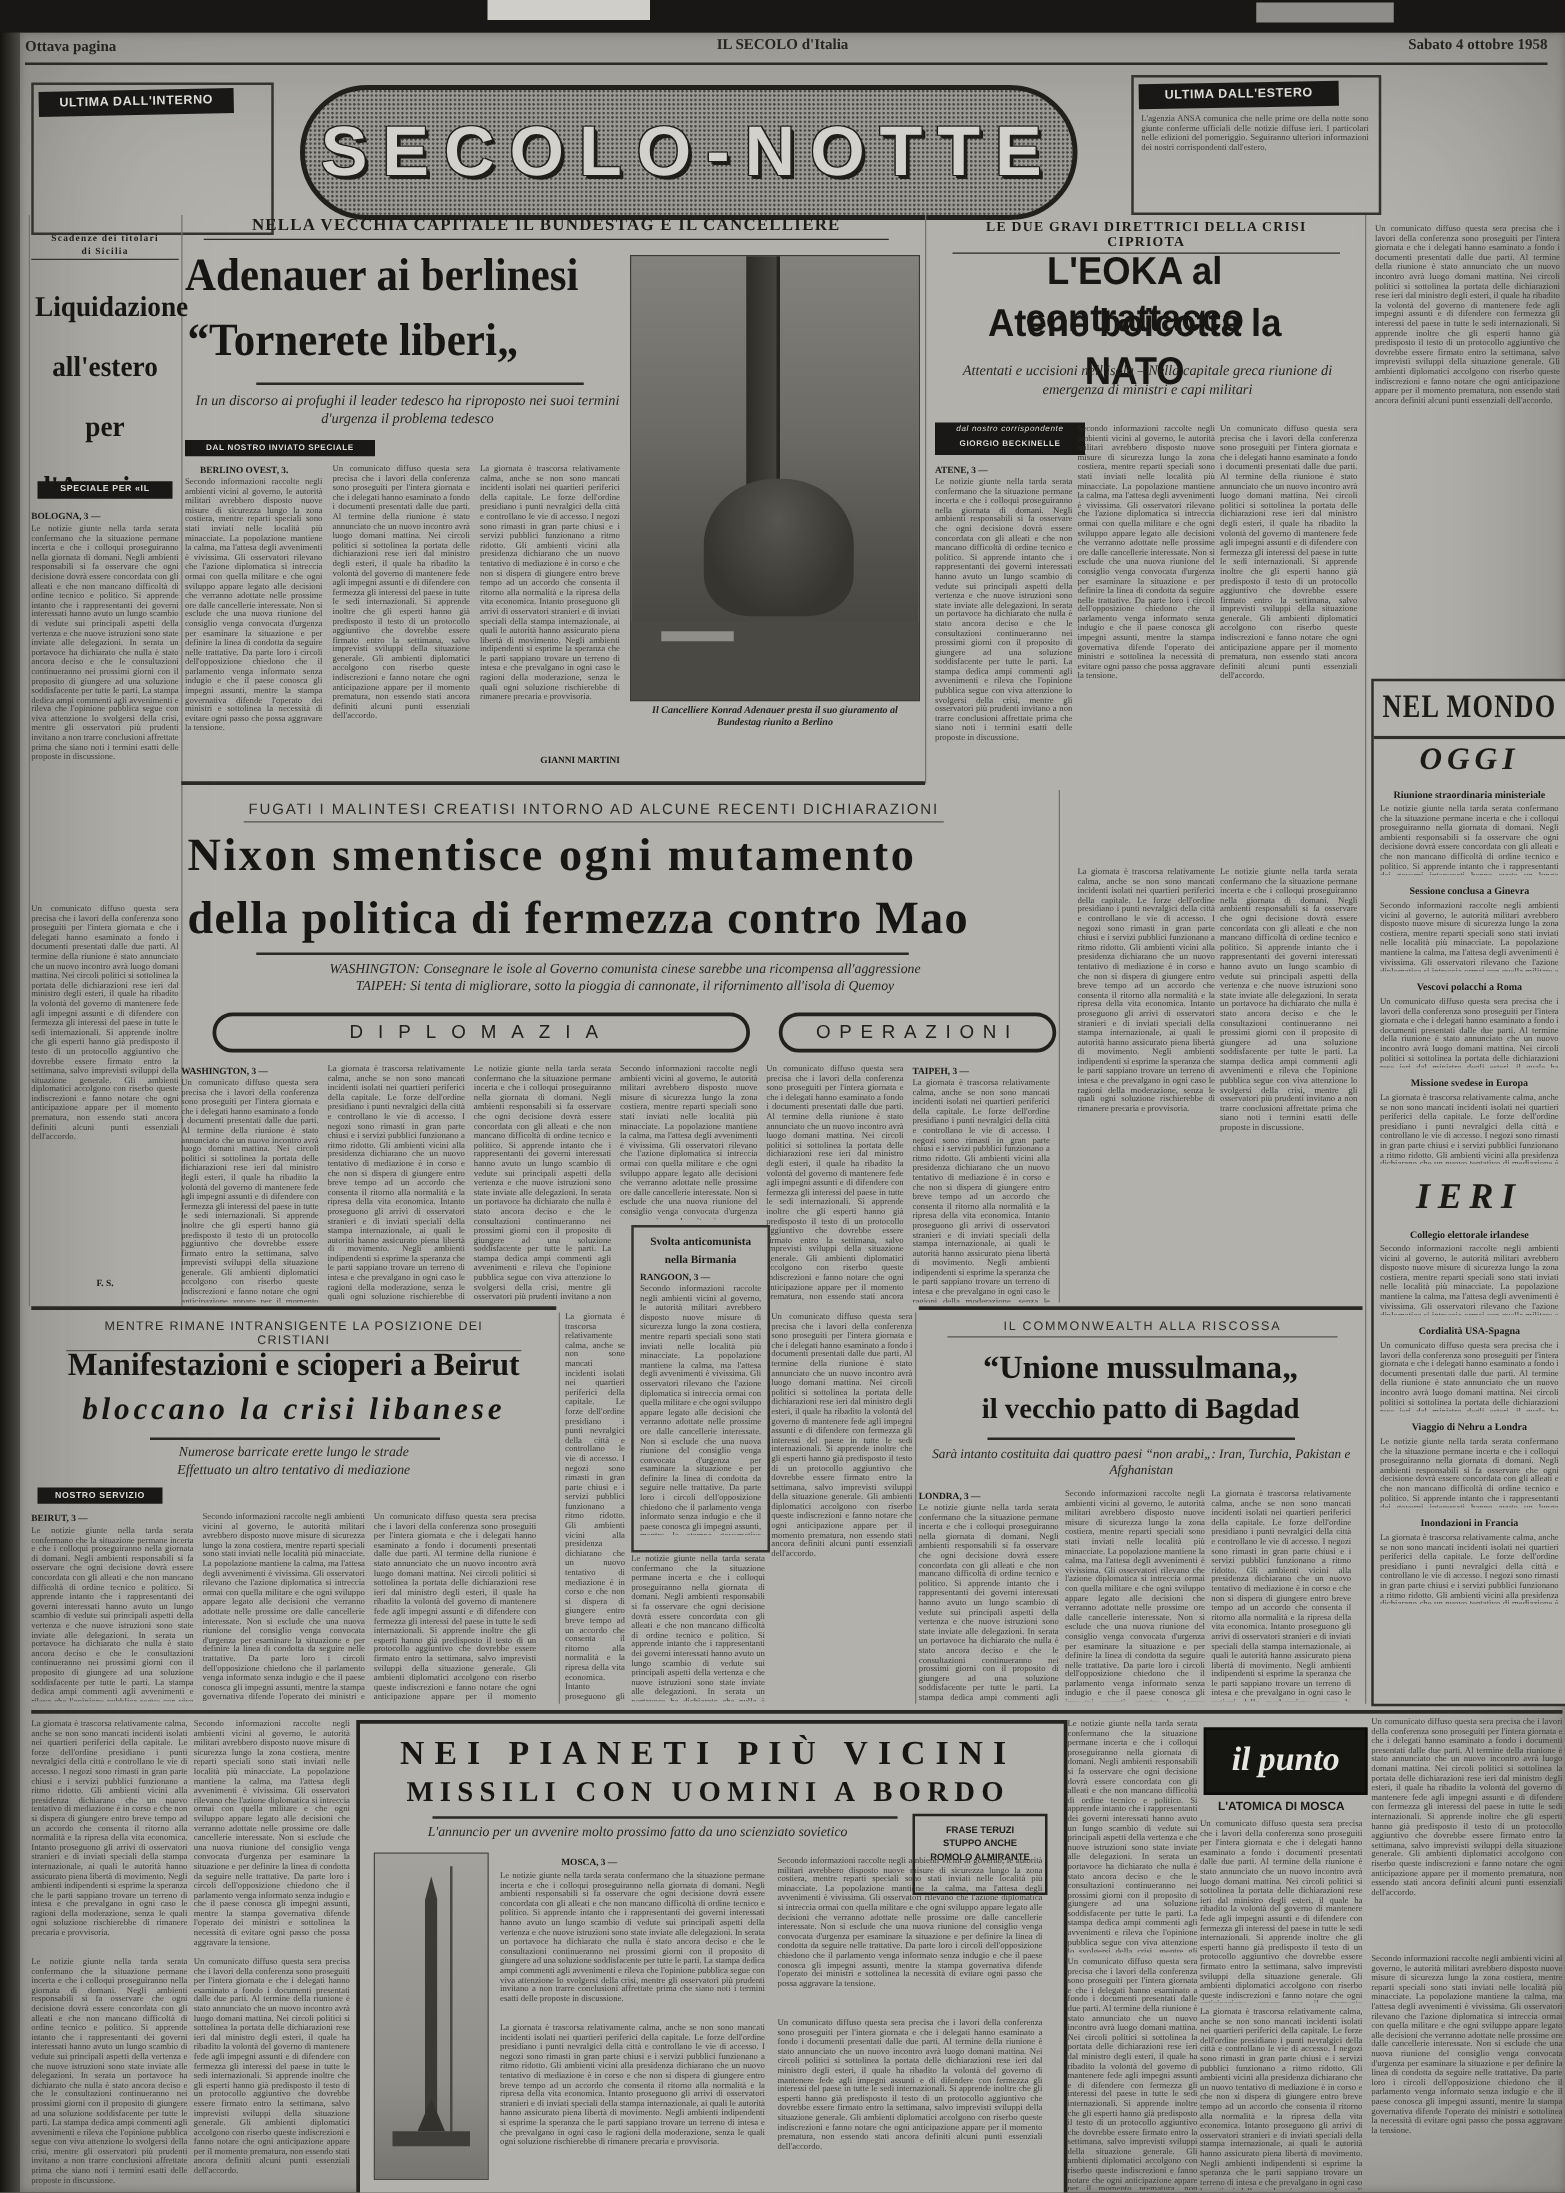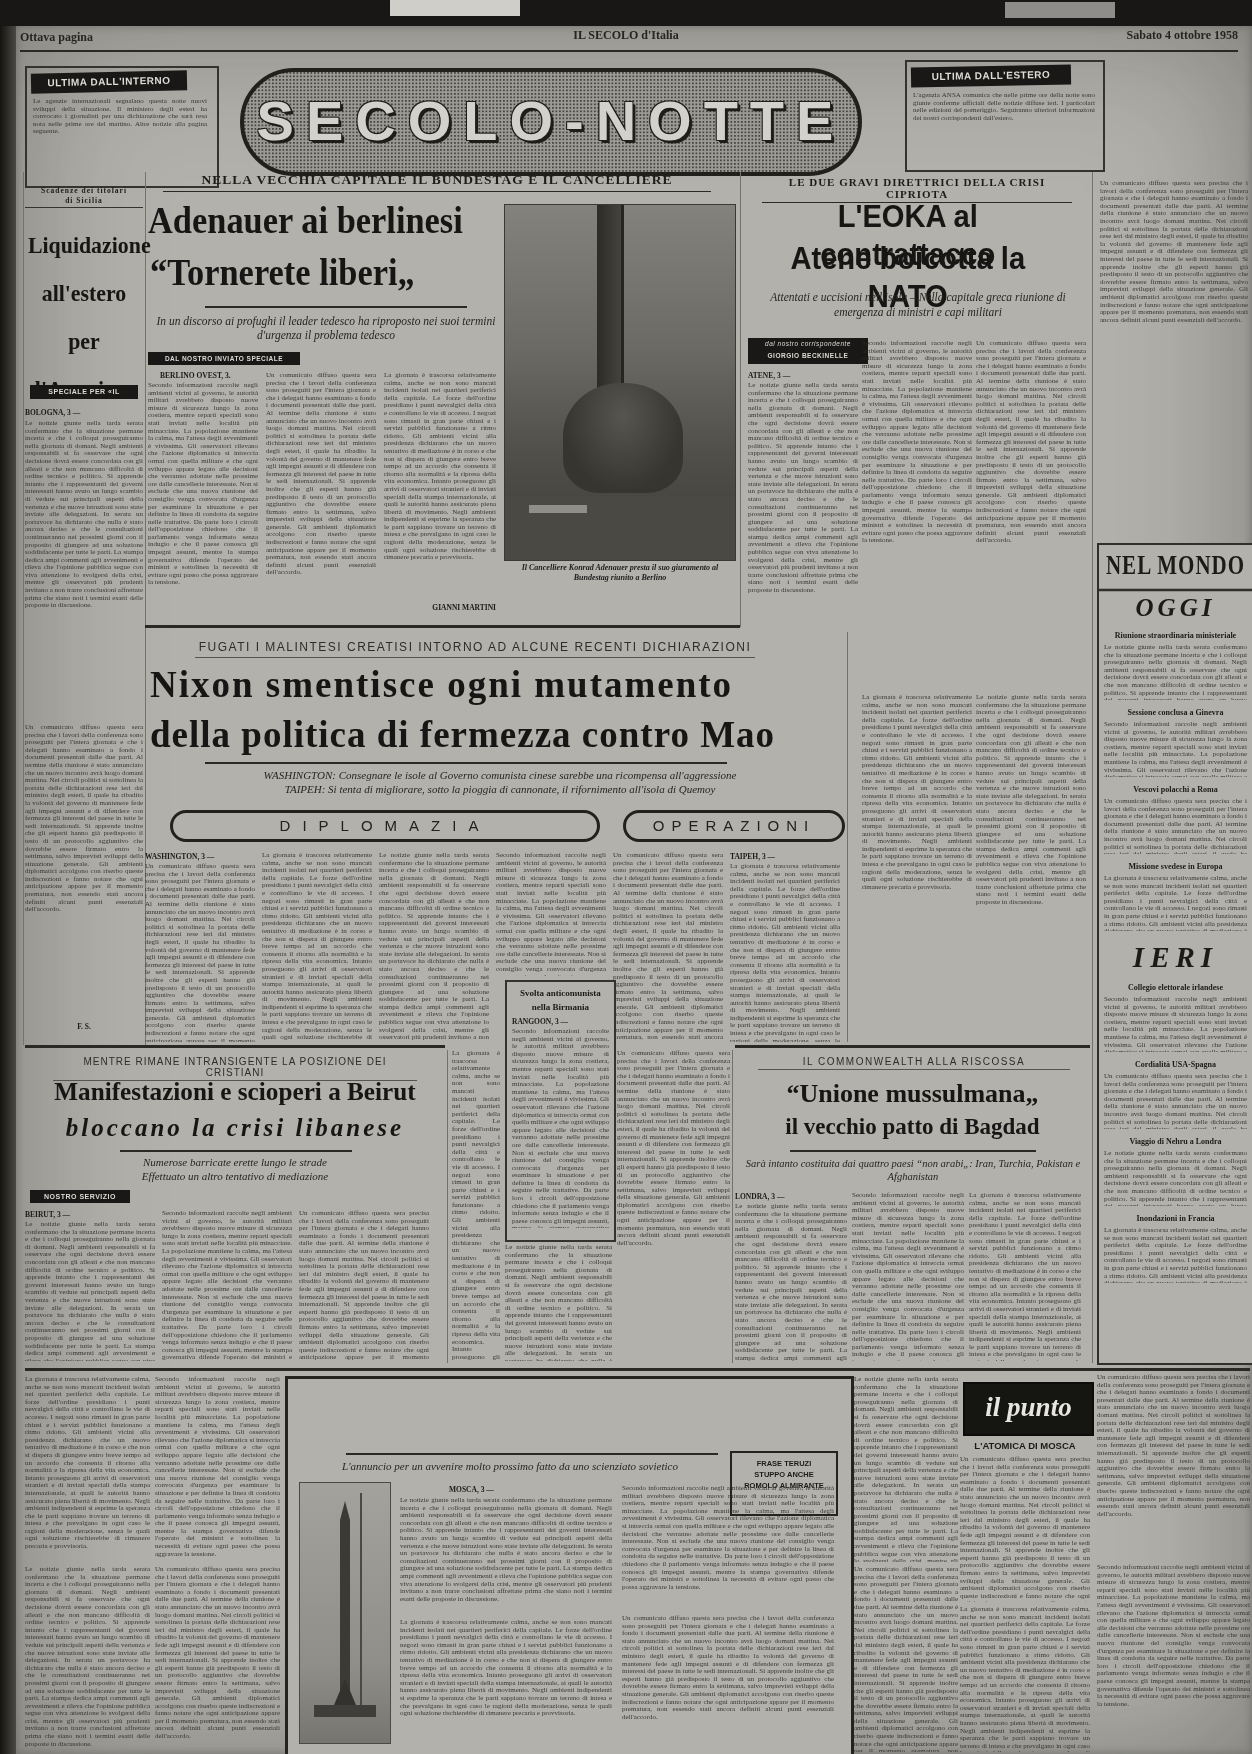--- a/index.html
+++ b/index.html
@@ -44,21 +44,20 @@
 <div class="abs" style="left:1005px;top:2px;width:110px;height:16px;background:#8e8d89;"></div>
 <div class="abs" style="left:0;top:26px;width:16px;height:1728px;background:linear-gradient(90deg,#14130f,#4a4944);"></div>
 
 <div class="abs serif" style="left:20px;top:30px;width:140px;font:bold 12px/14px 'Liberation Serif',serif;color:#26251f;">Ottava pagina</div>
 <div class="abs serif" style="left:526px;top:28px;width:200px;text-align:center;font:bold 12px/14px 'Liberation Serif',serif;color:#26251f;">IL SECOLO d'Italia</div>
 <div class="abs serif" style="left:1060px;top:28px;width:178px;text-align:right;font:bold 12px/14px 'Liberation Serif',serif;color:#26251f;">Sabato 4 ottobre 1958</div>
 <div class="abs hr" style="left:20px;top:50px;width:1218px;height:2px;"></div>
 
 <div class="abs" style="left:25px;top:66px;width:190px;height:118px;border:2px solid #34332e;">
   <div class="bar" style="position:absolute;left:4px;top:4px;width:156px;height:20px;font-size:10px;line-height:20px;transform:rotate(-1.2deg);">ULTIMA DALL'INTERNO</div>
-  <div class="gt" style="position:absolute;left:6px;top:30px;width:174px;height:80px;">Le agenzie internazionali segnalano questa notte nuovi sviluppi della situazione. Il ministero degli esteri ha convocato i giornalisti per una dichiarazione che sarà resa nota nelle prime ore del mattino. Altre notizie alla pagina seguente.</div>
 </div>
 <div id="masthead-pill" class="abs" style="left:240px;top:68px;width:614px;height:100px;">
   <span>SECOLO-NOTTE</span>
 </div>
 <div class="abs" style="left:905px;top:60px;width:196px;height:108px;border:2px solid #34332e;">
   <div class="bar" style="position:absolute;left:4px;top:4px;width:160px;height:20px;font-size:10px;line-height:20px;transform:rotate(-1deg);">ULTIMA DALL'ESTERO</div>
   <div class="gt" style="position:absolute;left:6px;top:30px;width:182px;height:70px;">L'agenzia ANSA comunica che nelle prime ore della notte sono giunte conferme ufficiali delle notizie diffuse ieri. I particolari nelle edizioni del pomeriggio. Seguiranno ulteriori informazioni dei nostri corrispondenti dall'estero.</div>
 </div>
 
 <div class="abs vr" style="left:23px;top:172px;height:873px;"></div>
@@ -209,20 +208,22 @@
       <div class="sb-head">Inondazioni in Francia</div>
       <div class="gt" style="height:56px;margin:0 5px;">La giornata è trascorsa relativamente calma, anche se non sono mancati incidenti isolati nei quartieri periferici della capitale. Le forze dell'ordine presidiano i punti nevralgici della città e controllano le vie di accesso. I negozi sono rimasti in gran parte chiusi e i servizi pubblici funzionano a ritmo ridotto. Gli ambienti vicini alla presidenza dichiarano che un nuovo tentativo di mediazione è in corso e che non si dispera di giungere entro breve tempo ad un accordo che consenta il ritorno alla normalità e la ripresa della vita economica. Intanto proseguono gli arrivi di osservatori stranieri e di inviati speciali della stampa internazionale, ai quali le autorità hanno assicurato piena libertà di movimento. Negli ambienti indipendenti si esprime la speranza che le parti sappiano trovare un terreno di intesa e che prevalgano in ogni caso le ragioni della moderazione, senza le quali ogni soluzione rischierebbe di rimanere precaria e provvisoria.</div>
     </div>
 </div>
 <div class="abs gt" style="left:1097px;top:1374px;width:153px;height:186px;">Un comunicato diffuso questa sera precisa che i lavori della conferenza sono proseguiti per l'intera giornata e che i delegati hanno esaminato a fondo i documenti presentati dalle due parti. Al termine della riunione è stato annunciato che un nuovo incontro avrà luogo domani mattina. Nei circoli politici si sottolinea la portata delle dichiarazioni rese ieri dal ministro degli esteri, il quale ha ribadito la volontà del governo di mantenere fede agli impegni assunti e di difendere con fermezza gli interessi del paese in tutte le sedi internazionali. Si apprende inoltre che gli esperti hanno già predisposto il testo di un protocollo aggiuntivo che dovrebbe essere firmato entro la settimana, salvo imprevisti sviluppi della situazione generale. Gli ambienti diplomatici accolgono con riserbo queste indiscrezioni e fanno notare che ogni anticipazione appare per il momento prematura, non essendo stati ancora definiti alcuni punti essenziali dell'accordo.</div>
 <div class="abs gt" style="left:1097px;top:1564px;width:153px;height:188px;">Secondo informazioni raccolte negli ambienti vicini al governo, le autorità militari avrebbero disposto nuove misure di sicurezza lungo la zona costiera, mentre reparti speciali sono stati inviati nelle località più minacciate. La popolazione mantiene la calma, ma l'attesa degli avvenimenti è vivissima. Gli osservatori rilevano che l'azione diplomatica si intreccia ormai con quella militare e che ogni sviluppo appare legato alle decisioni che verranno adottate nelle prossime ore dalle cancellerie interessate. Non si esclude che una nuova riunione del consiglio venga convocata d'urgenza per esaminare la situazione e per definire la linea di condotta da seguire nelle trattative. Da parte loro i circoli dell'opposizione chiedono che il parlamento venga informato senza indugio e che il paese conosca gli impegni assunti, mentre la stampa governativa difende l'operato dei ministri e sottolinea la necessità di evitare ogni passo che possa aggravare la tensione.</div>
 
 <div class="abs hr" style="left:25px;top:1368px;width:1225px;height:3px;"></div>
 
 <div class="abs" style="left:285px;top:1376px;width:563px;height:376px;border:3px solid #24231f;background:#b2b1ac;">
+  <div class="abs hl serif" style="left:0;top:6px;width:557px;font-size:27px;line-height:34px;text-align:center;letter-spacing:8px;">NEI PIANETI PIÙ VICINI</div>
+  <div class="abs hl serif" style="left:0;top:40px;width:557px;font-size:23px;line-height:30px;text-align:center;letter-spacing:5px;">MISSILI CON UOMINI A BORDO</div>
   <div class="abs hr" style="left:58px;top:74px;width:372px;height:2px;"></div>
   <div class="abs deck serif" style="left:12px;top:81px;width:420px;font-size:11px;line-height:13px;">L'annuncio per un avvenire molto prossimo fatto da uno scienziato sovietico</div>
   <div class="abs" style="left:442px;top:72px;width:104px;height:56px;border:2px solid #24231f;padding-top:5px;">
     <div class="promo-line">FRASE TERUZI</div>
     <div class="promo-line">STUPPO ANCHE</div>
     <div class="promo-line">ROMOLO ALMIRANTE</div>
   </div>
   <div class="abs" style="left:12px;top:104px;width:90px;height:260px;background:linear-gradient(180deg,#a3a29d,#8f8e89 70%,#76756f);outline:1px solid #4a4944;">
     <div class="abs" style="left:40px;top:18px;width:10px;height:190px;background:#3b3a36;clip-path:polygon(50% 0,100% 10%,100% 100%,0 100%,0 10%);"></div>
     <div class="abs" style="left:34px;top:196px;width:22px;height:26px;background:#33322e;clip-path:polygon(50% 0,100% 100%,0 100%);"></div>

